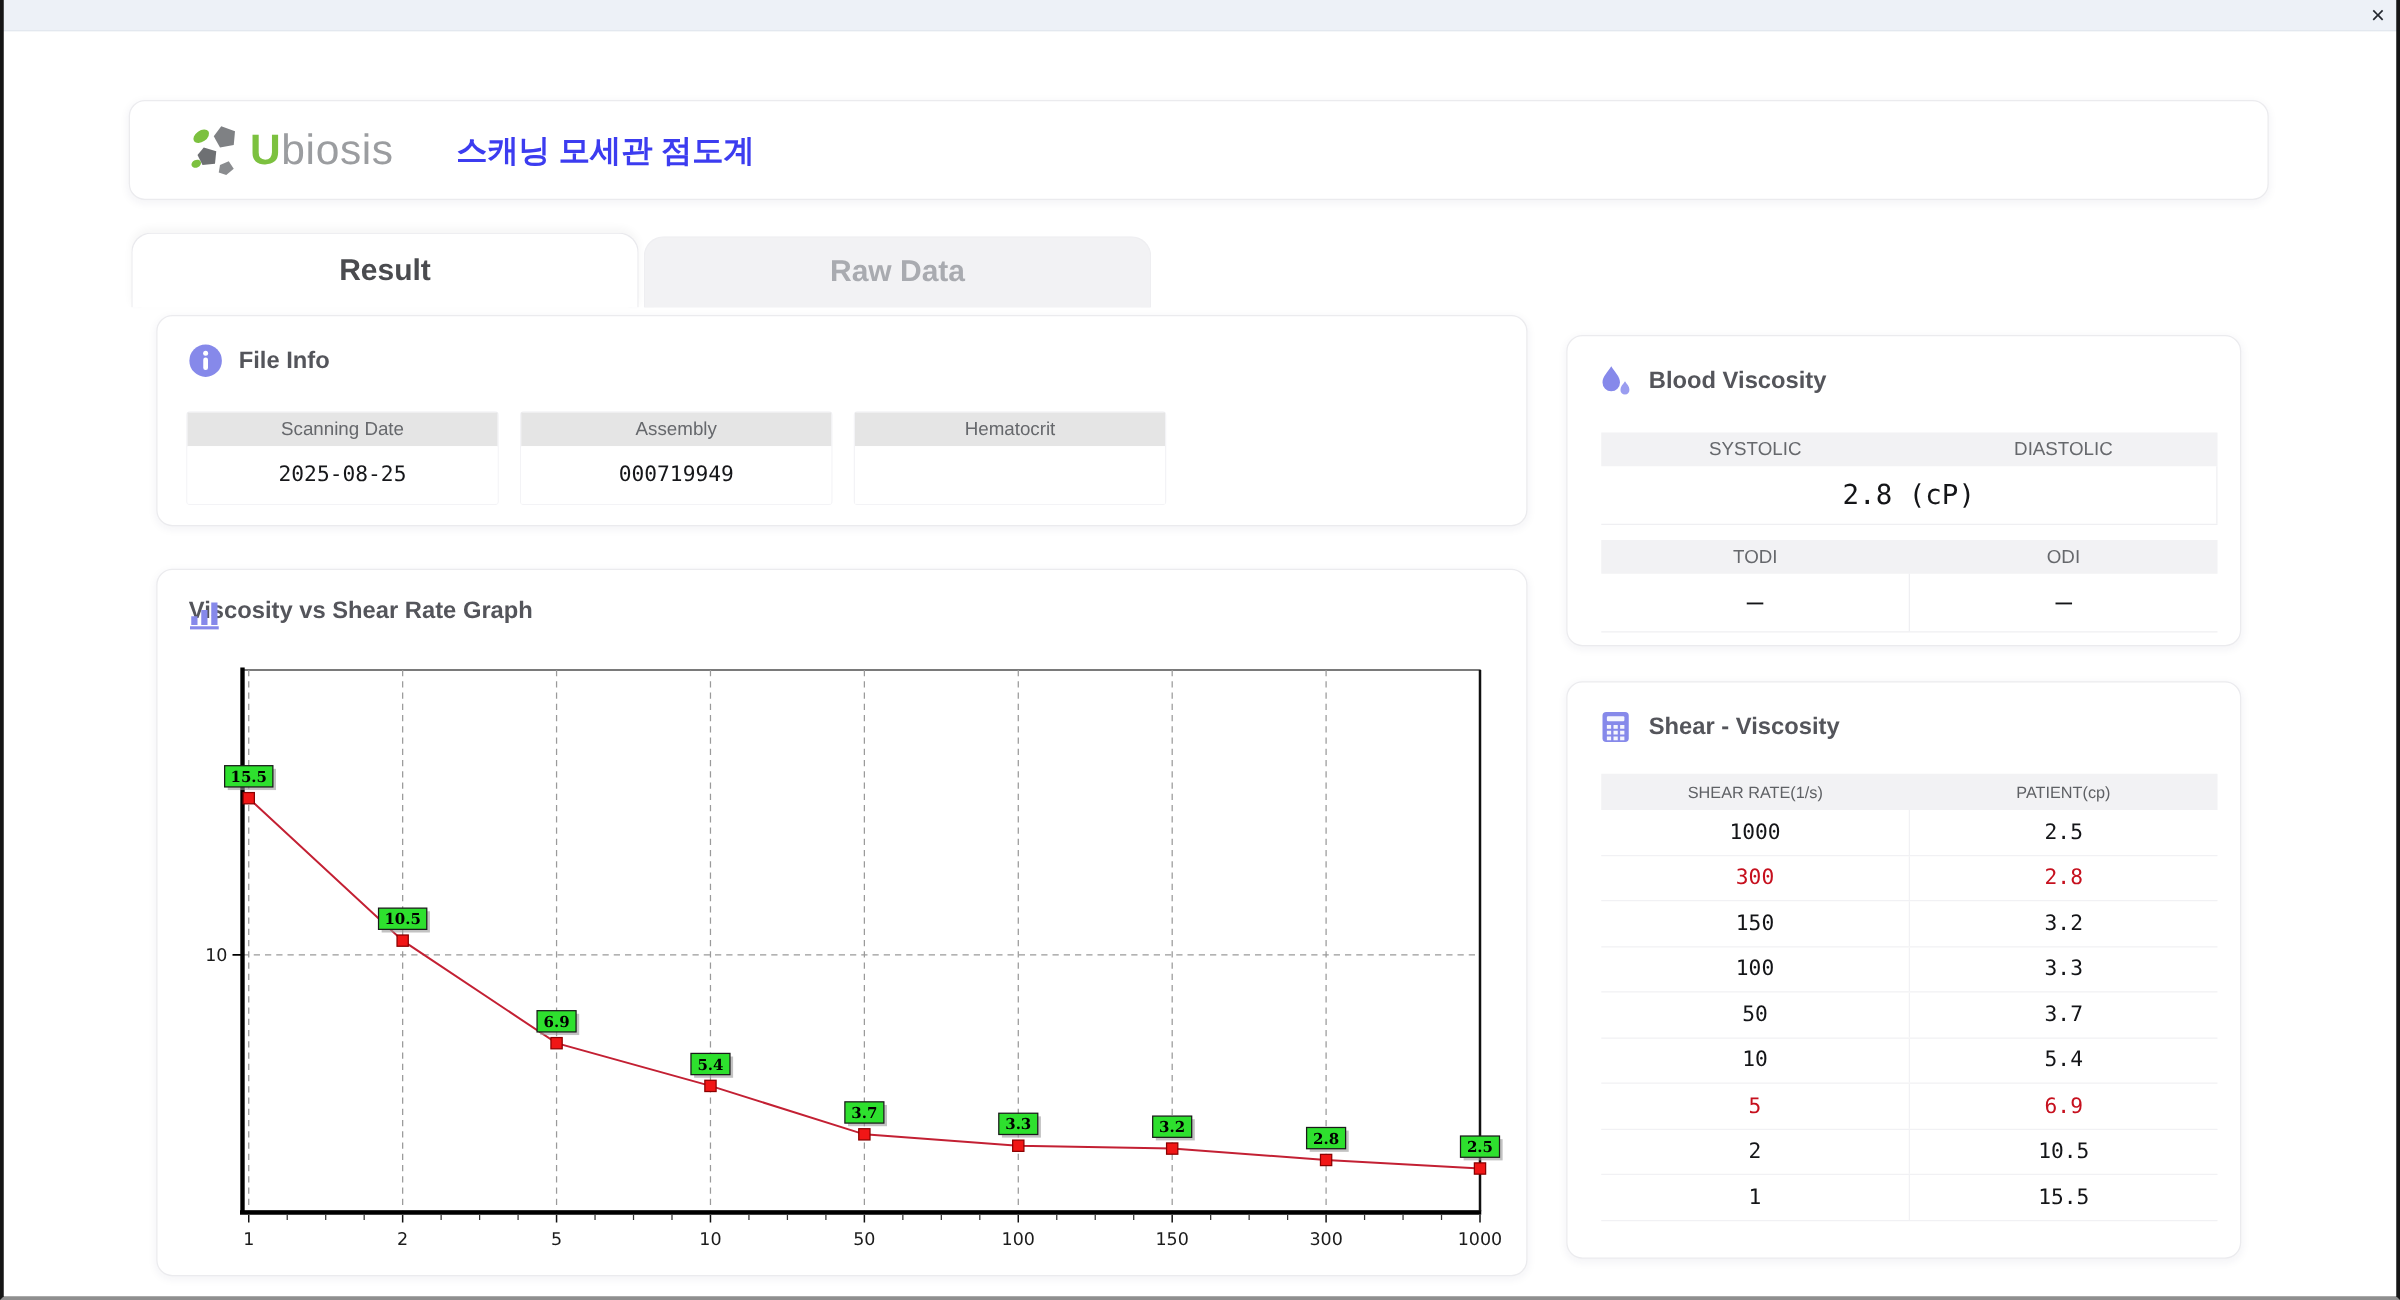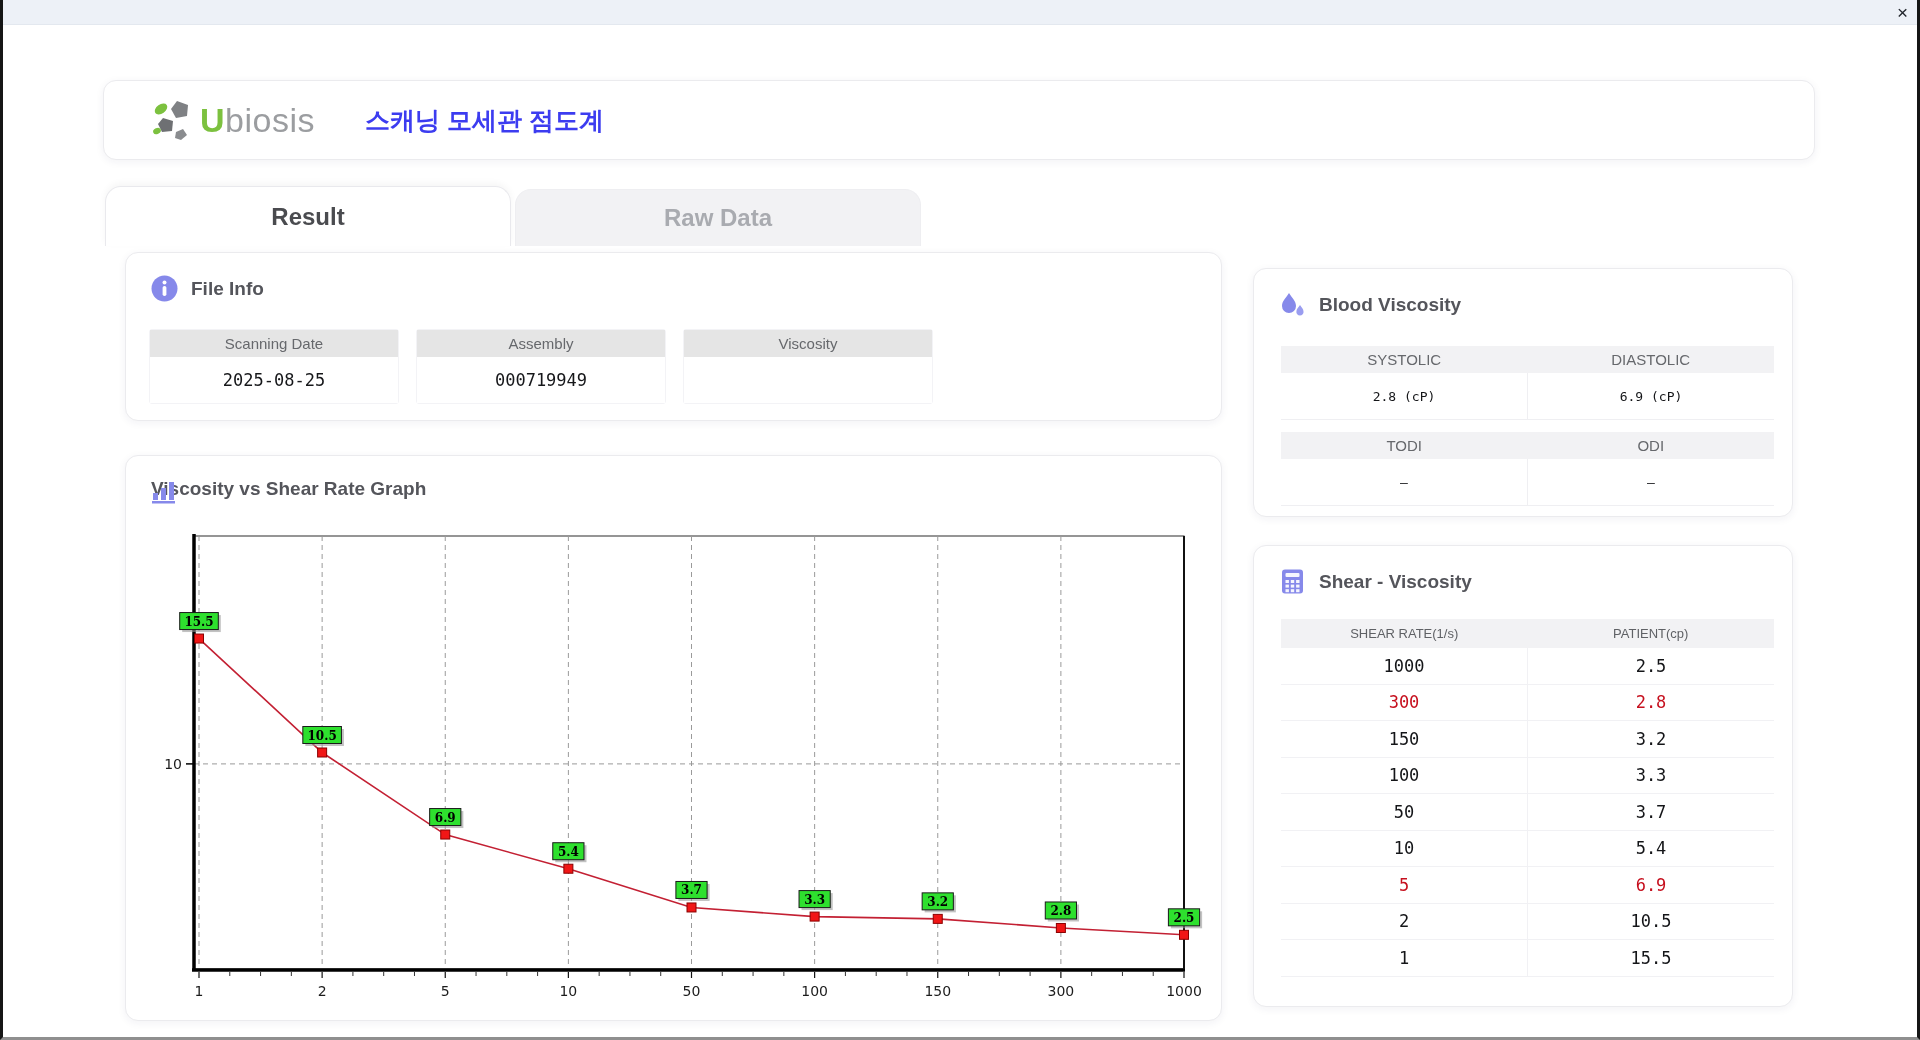--- a/index.html
+++ b/index.html
@@ -54,21 +54,21 @@
   .graph-card svg { position:absolute; left:0; top:0; }
 
   
   .bv-card { left:1253px; top:268px; width:540px; height:249px; }
   .bv-block { position:absolute; left:27px; width:493px; }
   .two-col-head { display:flex; height:27px; background:#f2f2f4; }
   .two-col-head div { flex:1; display:flex; align-items:center; justify-content:center;
     font-size:15px; color:#66686c; }
   .two-col-vals { display:flex; height:47px; border-bottom:1px solid #efeff2; }
   .two-col-vals div { flex:1; display:flex; align-items:center; justify-content:center;
-    font-size:13px; color:#141518; font-family:"DejaVu Sans Mono", monospace; }
+    font-size:22px; color:#141518; font-family:"DejaVu Sans Mono", monospace; }
   .two-col-vals div:first-child { border-right:1px solid #efeff2; }
 
   .sv-card { left:1253px; top:545px; width:540px; height:462px; }
   .sv-table { position:absolute; left:27px; top:73px; width:493px; }
   .sv-head { display:flex; height:29px; background:#f2f2f4; }
   .sv-head div { flex:1; display:flex; align-items:center; justify-content:center;
     font-size:13px; color:#5f6165; }
   .sv-row { display:flex; height:36.5px; border-bottom:1px solid #f1f1f4; }
   .sv-row div { flex:1; display:flex; align-items:center; justify-content:center;
     font-size:17px; color:#141518; font-family:"DejaVu Sans Mono", monospace; }
@@ -116,21 +116,21 @@
     <div class="fields-row" id="file-fields">
         <div class="field">
           <div class="field-label">Scanning Date</div>
           <div class="field-value">2025-08-25</div>
         </div>
         <div class="field">
           <div class="field-label">Assembly</div>
           <div class="field-value">000719949</div>
         </div>
         <div class="field">
-          <div class="field-label">Viscosity</div>
+          <div class="field-label">Hematocrit</div>
           <div class="field-value"></div>
         </div>
       </div>
   </div>
 
   <div class="card graph-card">
     <div class="card-title-row">
       <svg class="icon-badge" viewBox="0 0 27 27">
         <rect x="2" y="15" width="5" height="7" fill="#8689ea"></rect>
         <rect x="10" y="10" width="5" height="12" fill="#8689ea"></rect>
@@ -247,21 +247,20 @@
       <span>Blood Viscosity</span>
     </div>
     <div id="bv-blocks">
         <div class="bv-block" style="top: 77px;">
           <div class="two-col-head">
             <div>SYSTOLIC</div>
             <div>DIASTOLIC</div>
           </div>
           <div class="two-col-vals">
             <div>2.8 (cP)</div>
-            <div>6.9 (cP)</div>
           </div>
         </div>
         <div class="bv-block" style="top: 163px;">
           <div class="two-col-head">
             <div>TODI</div>
             <div>ODI</div>
           </div>
           <div class="two-col-vals">
             <div>–</div>
             <div>–</div>

